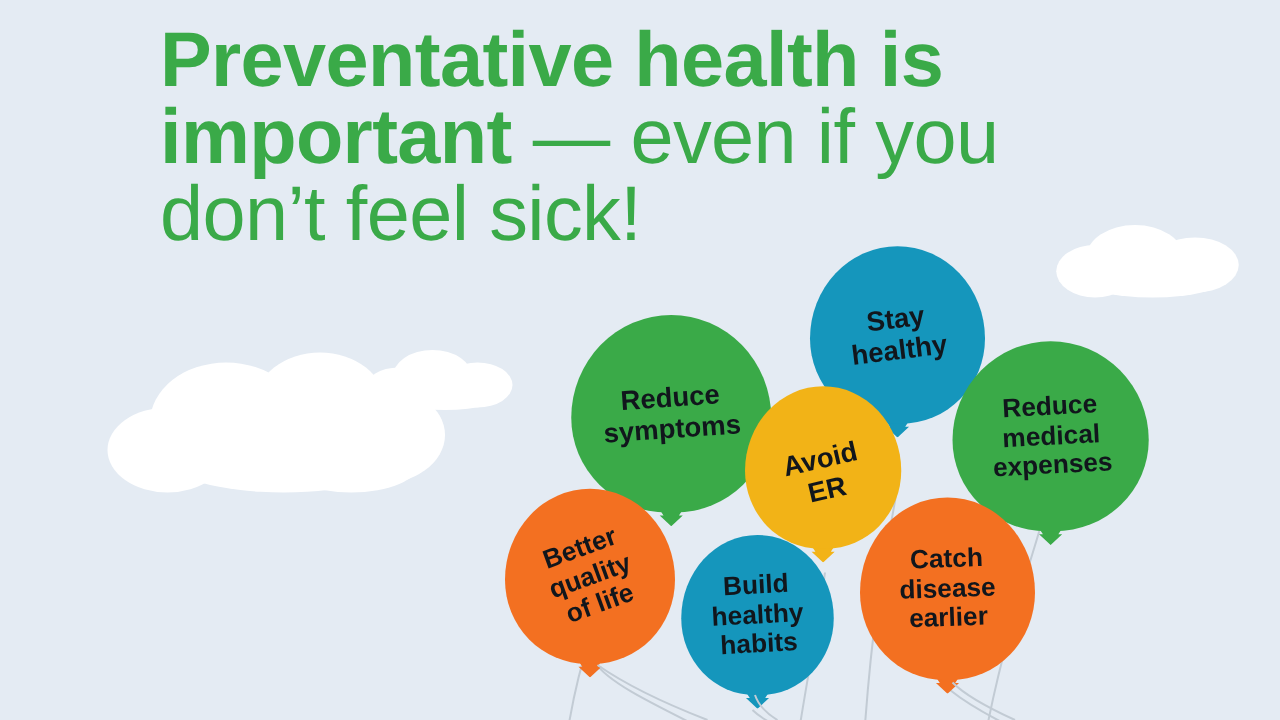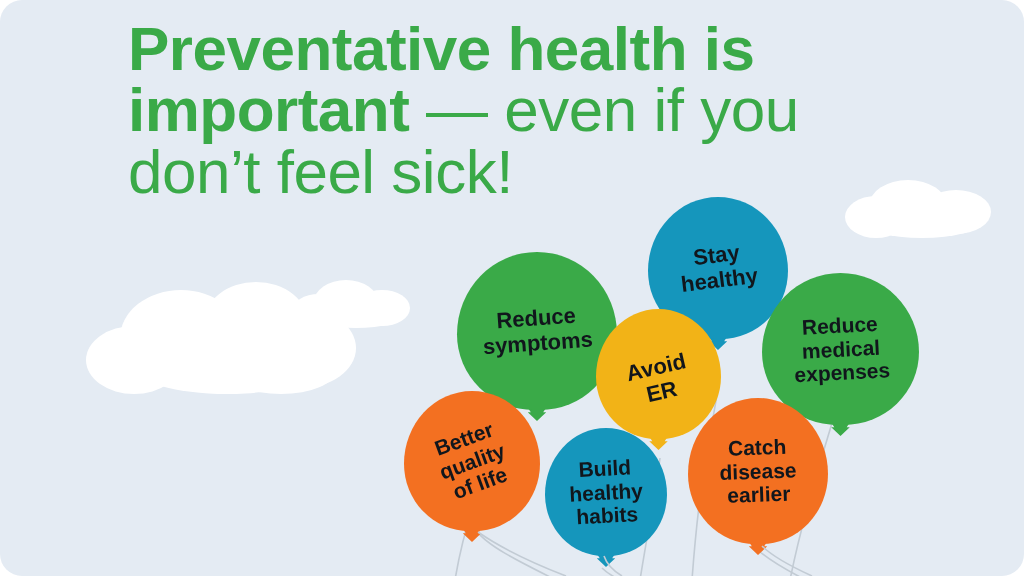--- a/index.html
+++ b/index.html
@@ -11,21 +11,20 @@
     height: 576px;
     overflow: hidden;
     font-family: "Liberation Sans", sans-serif;
   }
   #poster {
     position: relative;
     width: 1024px;
     height: 576px;
     background: #e4ebf3;
     overflow: hidden;
-    border-radius: 22px;
   }
 
   
   .cloud {
     position: absolute;
     pointer-events: none;
   }
   .cloud span {
     position: absolute;
     background: #ffffff;

